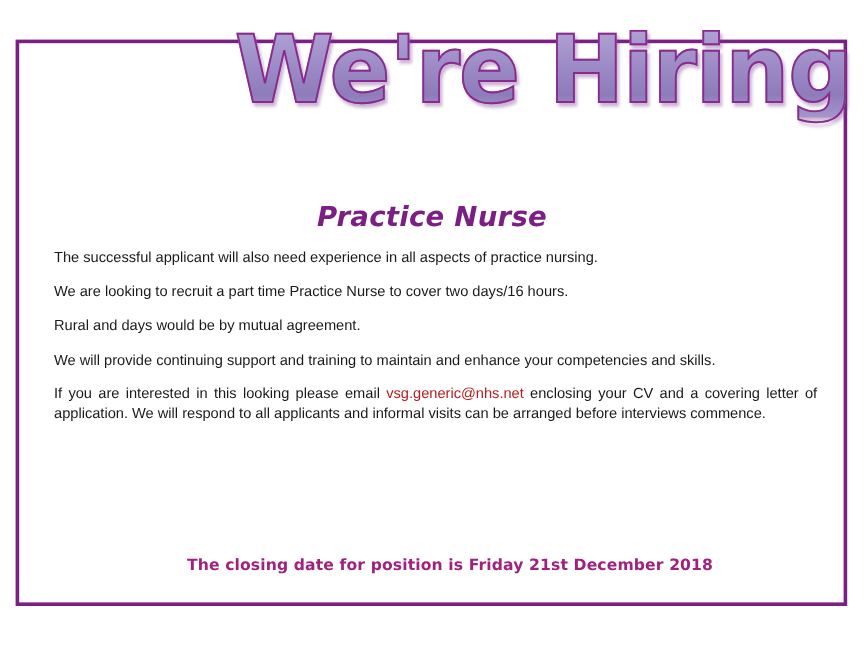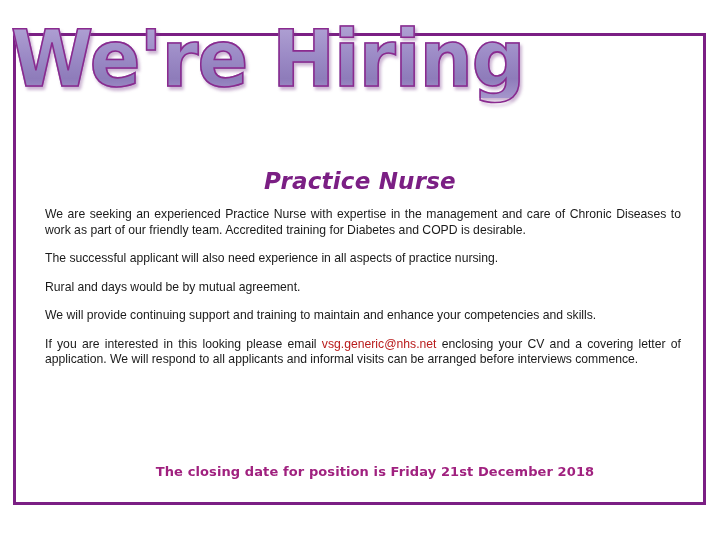--- a/index.html
+++ b/index.html
@@ -33,21 +33,21 @@
     box-sizing: border-box;
     background: #ffffff;
   }
 
   
   .headline-wrap {
     position: absolute;
     left: 0;
     top: 20px;
     width: 100%;
-    text-align: left;
+    text-align: right;
     line-height: 1;
   }
   .headline {
     display: inline-block;
     font-family: "DejaVu Sans", sans-serif;
     font-weight: bold;
     font-size: 78px;
     letter-spacing: -1px;
     color: #9B8BC6;
     background: linear-gradient(180deg, #B3A5D6 0%, #9C8BC6 45%, #8E7CBA 75%, #A596CC 100%);
@@ -141,22 +141,22 @@
 
   <div class="headline-wrap">
     <span class="headline">We're Hiring</span>
   </div>
 
   <div class="subtitle-wrap">
     <span class="subtitle">Practice Nurse</span>
   </div>
 
   <div id="body-copy">
-    <p class="justified">We are seeking an experienced Practice Nurse with expertise in the management and care of Chronic Diseases to work as part of our friendly team. Accredited training for Diabetes and COPD is desirable.</p>
     <p>The successful applicant will also need experience in all aspects of practice nursing.</p>
+    <p>We are looking to recruit a part time Practice Nurse to cover two days/16 hours.</p>
     <p>Rural and days would be by mutual agreement.</p>
     <p>We will provide continuing support and training to maintain and enhance your competencies and skills.</p>
     <p class="justified"><span>If you are interested in this looking please email </span><a class="email-link" href="#">vsg.generic@nhs.net</a><span> enclosing your CV and a covering letter of application. We will respond to all applicants and informal visits can be arranged before interviews commence.</span></p>
   </div>
 
   <div class="closing-wrap">
     <span class="closing">The closing date for position is Friday 21st December 2018</span>
   </div>
 
   <div id="footer-artifact"></div>

